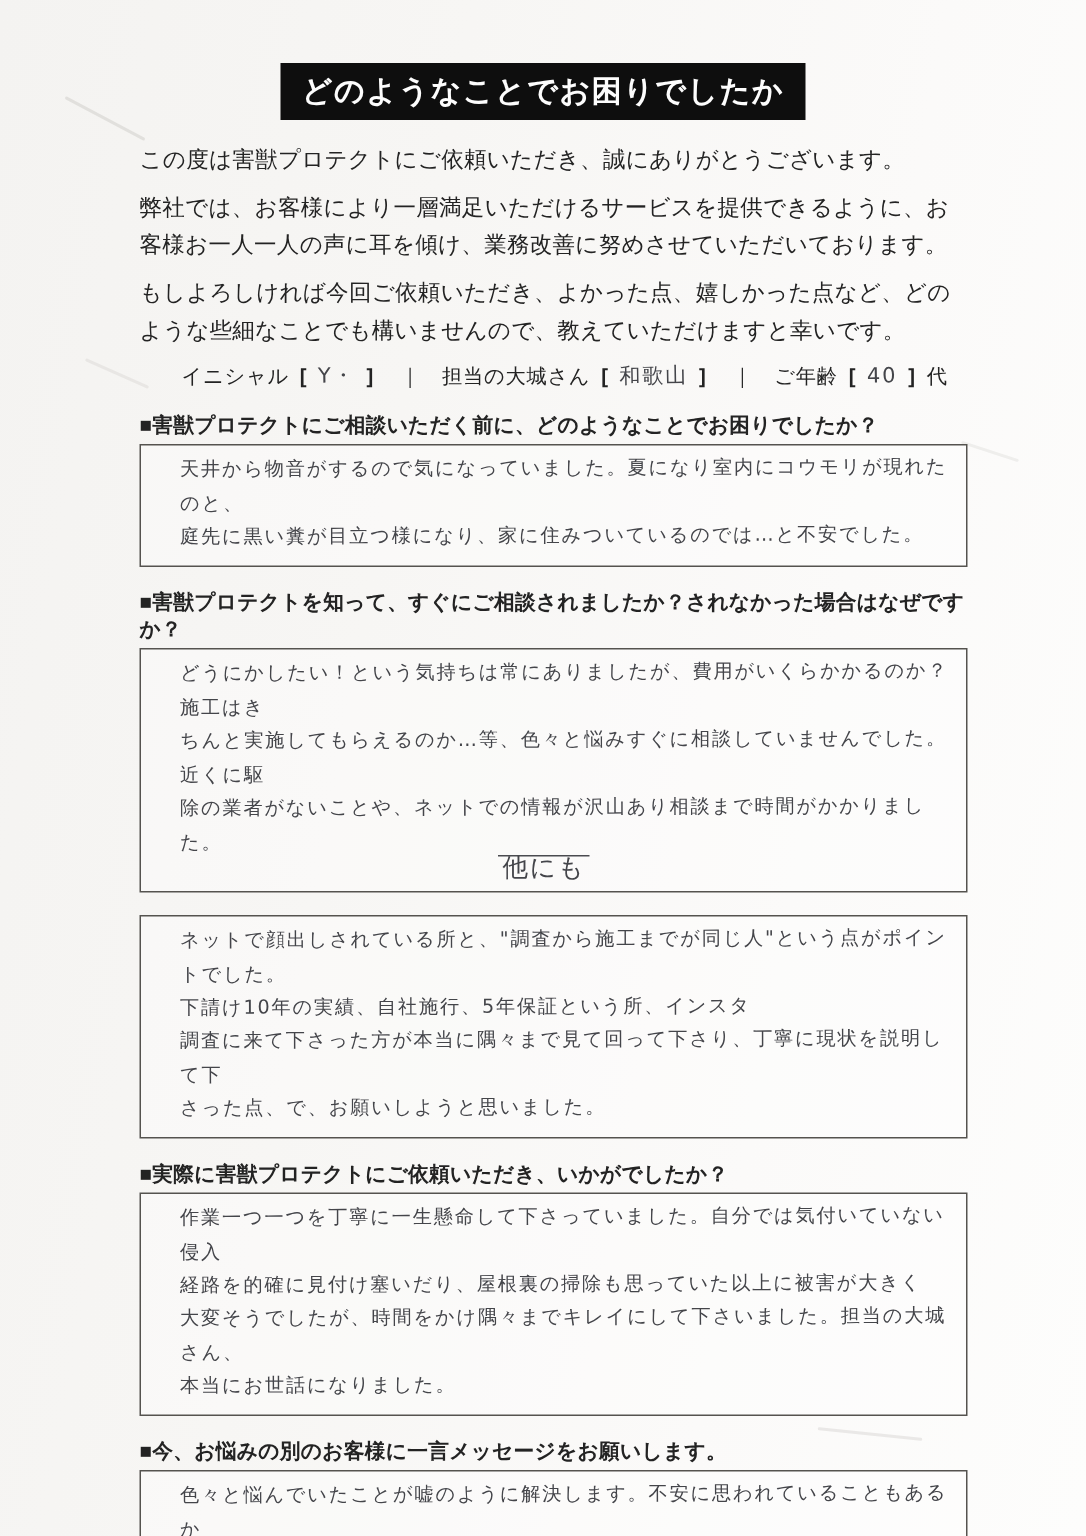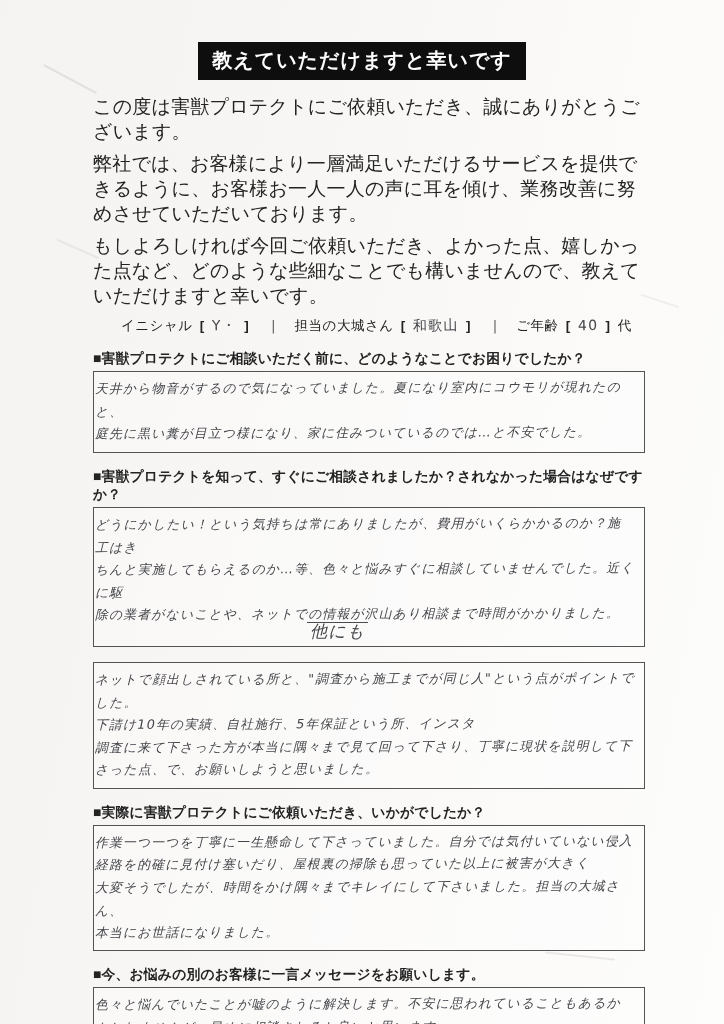--- a/index.html
+++ b/index.html
@@ -36,21 +36,21 @@
     padding:5px 14px 6px 14px;
   }
 
   .content{
     position:relative;
     margin:14px 46px 0 93px; 
     width:552px;
   }
   .intro p{
     margin:6px 0 7px 0;
-    font-size:19px;
+    font-size:15px;
     line-height:25px;
     letter-spacing:.2px;
   }
   .profile-row{
     margin:9px 0 2px 28px;
     font-size:13.5px;
     letter-spacing:.5px;
     white-space:nowrap;
   }
   .profile-row .sep{margin:0 10px;}
@@ -66,23 +66,22 @@
   .qsection{margin-top:15px;}
   .qlabel{
     font-size:13.8px;
     font-weight:bold;
     letter-spacing:.2px;
     margin:14px 0 3px 0;
   }
   .answer-box{
     border:1px solid #55534f;
     background:rgba(255,255,255,.35);
-    padding:5px 9px 7px 1px;
+    padding:5px 9px 7px 26px;
     min-height:46px;
-    font-style:italic;
   }
   .answer-line{
     font-size:12.8px;
     line-height:22.5px;
     transform:rotate(-.2deg);
   }
   .insertion-note{
     display:block;
     width:fit-content;
     margin:-3px 0 0 212px;
@@ -95,21 +94,21 @@
 </head>
 <body>
 
 <div class="sheet">
 
   <div class="crease c1"></div>
   <div class="crease c2"></div>
   <div class="crease c3"></div>
   <div class="crease c4"></div>
 
-  <div class="title-bar">教えていただけますと幸いです</div>
+  <div class="title-bar">どのようなことでお困りでしたか</div>
 
   <div class="content">
 
     <div class="intro">
       <p>この度は害獣プロテクトにご依頼いただき、誠にありがとうございます。</p>
       <p>弊社では、お客様により一層満足いただけるサービスを提供できるように、お客様お一人一人の声に耳を傾け、業務改善に努めさせていただいております。</p>
       <p>もしよろしければ今回ご依頼いただき、よかった点、嬉しかった点など、どのような些細なことでも構いませんので、教えていただけますと幸いです。</p>
     </div>
 
     <div class="profile-row">

